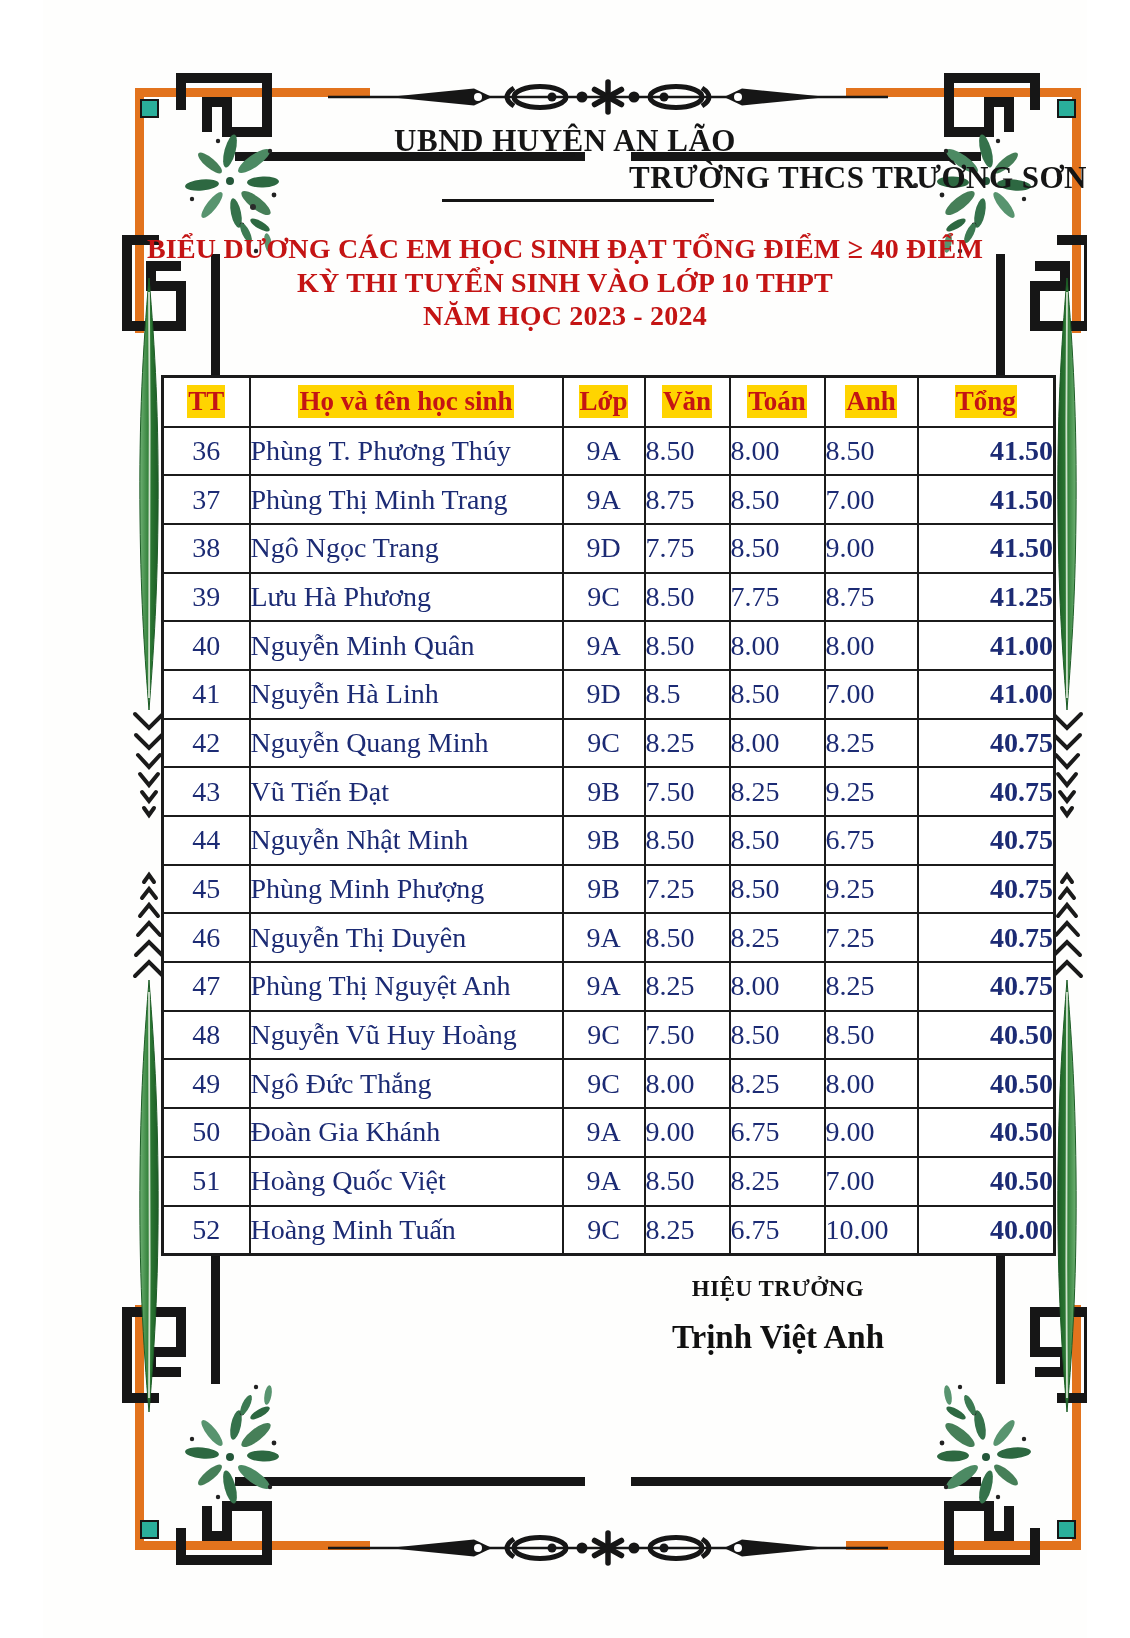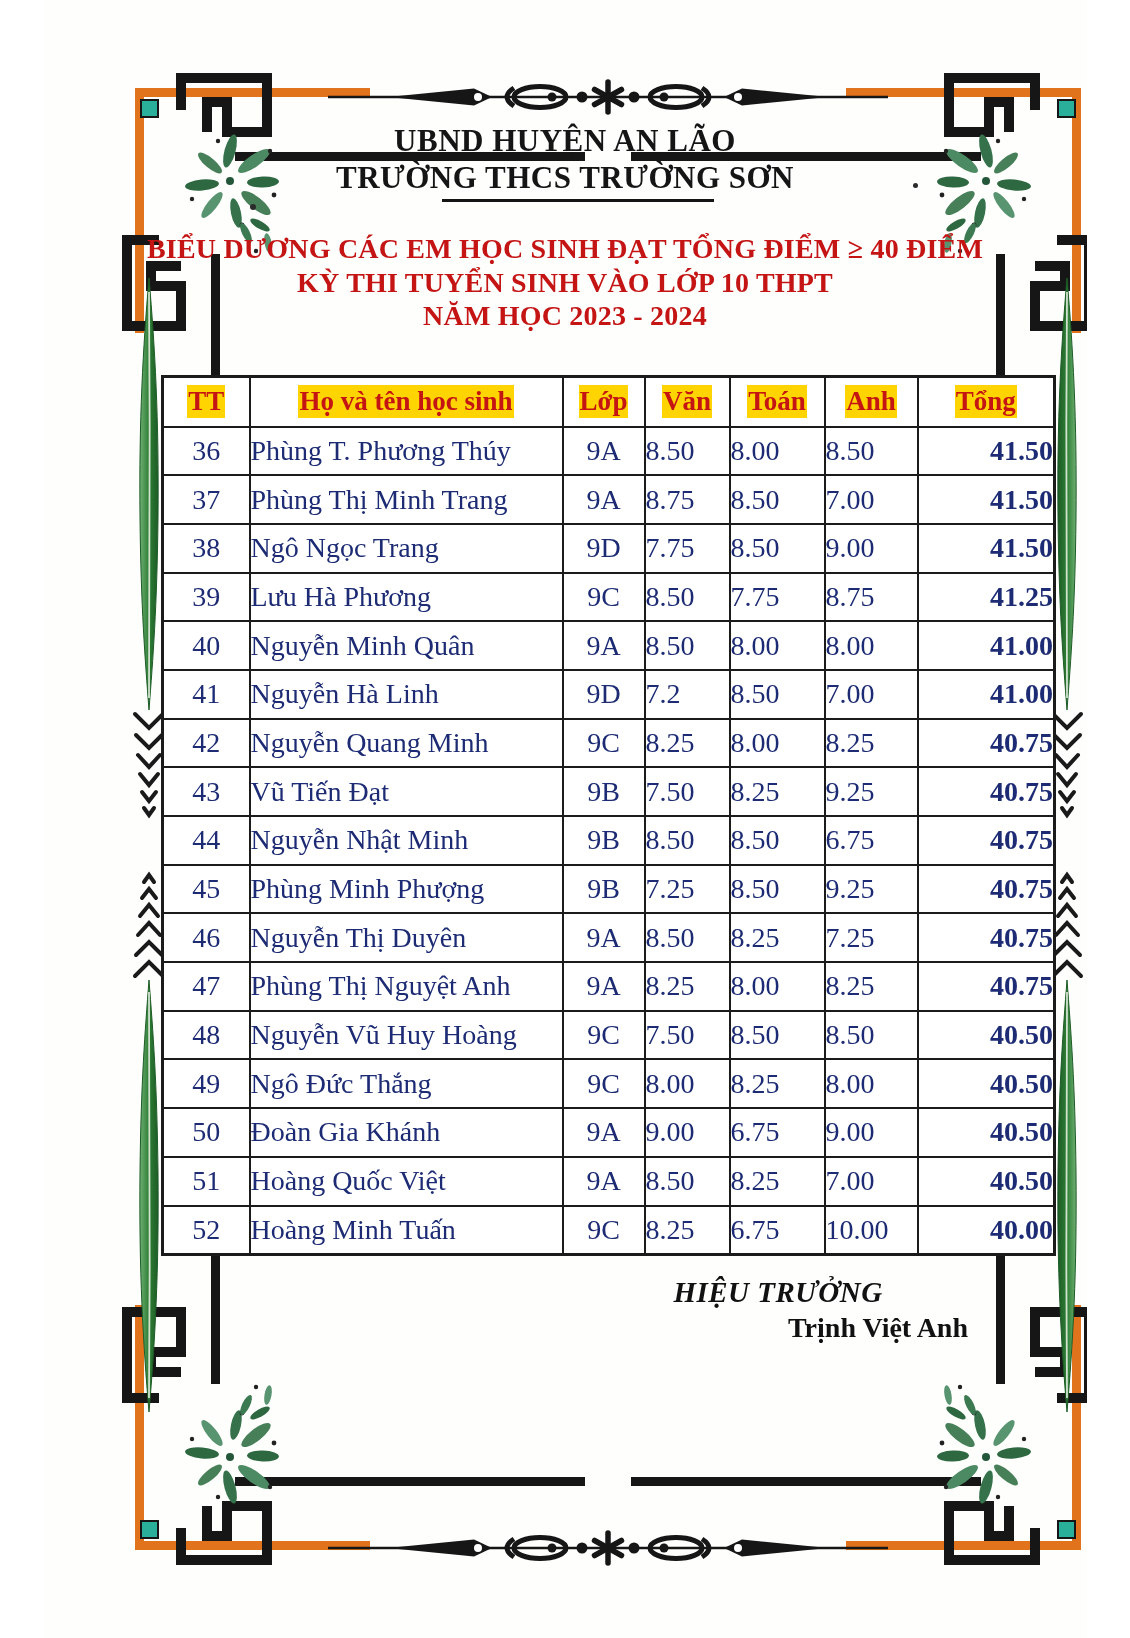--- a/index.html
+++ b/index.html
@@ -22,21 +22,21 @@
   .rule-ornament.bottom{top:1530px;}
   .orangebar{fill:var(--orange);}
   .blackink{fill:var(--ink);}
   .keystroke{stroke:var(--ink);stroke-width:10;fill:none;}
   .tealsq{fill:var(--teal);stroke:var(--ink);stroke-width:2;}
   .divink{stroke:var(--ink);}
   .speck{position:absolute;background:#2a2a2a;border-radius:50%;}
   
   .org{position:absolute;left:0;top:122px;width:100%;text-align:center;color:#151515;}
   .org .l1{font-size:31px;font-weight:bold;letter-spacing:.5px;line-height:1.2;}
-  .org .l2{font-size:31px;font-weight:bold;letter-spacing:.5px;line-height:1.2;}
+  .org .l2{font-size:31px;font-weight:bold;letter-spacing:.5px;line-height:1.2;text-align:right;}
   .org-underline{width:272px;border-bottom:3.5px solid #151515;margin:3px auto 0;position:relative;left:13px;}
   .doc-title{position:absolute;left:0;top:232px;width:100%;text-align:center;
     color:var(--red);font-weight:bold;font-size:28px;line-height:1.2;letter-spacing:.2px;}
   
   table.scores{
     position:absolute;left:118px;top:375px;width:892px;
     border-collapse:collapse;table-layout:fixed;
     background:#fff;
   }
   table.scores th,table.scores td{
@@ -53,22 +53,22 @@
   table.scores td{
     color:var(--navy);font-size:28px;vertical-align:middle;padding:0;
   }
   td.c0{text-align:center;}
   td.c1{text-align:left;padding-left:13px;}
   td.c2{text-align:center;}
   td.c3,td.c4,td.c5{padding-right:16px;}
   td.c6{text-align:right;padding-right:18px;font-weight:bold;color:var(--navy2);}
   
   .signature{position:absolute;left:545px;top:1276px;width:380px;text-align:center;color:#111;}
-  .signature .s1{font-size:29px;font-weight:bold;letter-spacing:.5px;font-style:italic;}
-  .signature .s2{font-size:28px;font-weight:bold;margin-top:3px;text-align:right;}
+  .signature .s1{font-size:23px;font-weight:bold;letter-spacing:.5px;}
+  .signature .s2{font-size:33px;font-weight:bold;margin-top:17px;}
 </style>
 </head>
 <body>
 
 <div class="page">
 
   <svg width="0" height="0" style="position:absolute" aria-hidden="true">
     <defs>
       <linearGradient id="gleaf" x1="0" y1="0" x2="1" y2="0">
         <stop offset="0" stop-color="#6fb074"></stop>
@@ -252,21 +252,21 @@
           <td class="c2">9A</td>
           <td class="c3">8.50</td>
           <td class="c4">8.00</td>
           <td class="c5">8.00</td>
           <td class="c6">41.00</td>
         </tr>
         <tr>
           <td class="c0">41</td>
           <td class="c1">Nguyễn Hà Linh</td>
           <td class="c2">9D</td>
-          <td class="c3">7.2</td>
+          <td class="c3">8.5</td>
           <td class="c4">8.50</td>
           <td class="c5">7.00</td>
           <td class="c6">41.00</td>
         </tr>
         <tr>
           <td class="c0">42</td>
           <td class="c1">Nguyễn Quang Minh</td>
           <td class="c2">9C</td>
           <td class="c3">8.25</td>
           <td class="c4">8.00</td>

